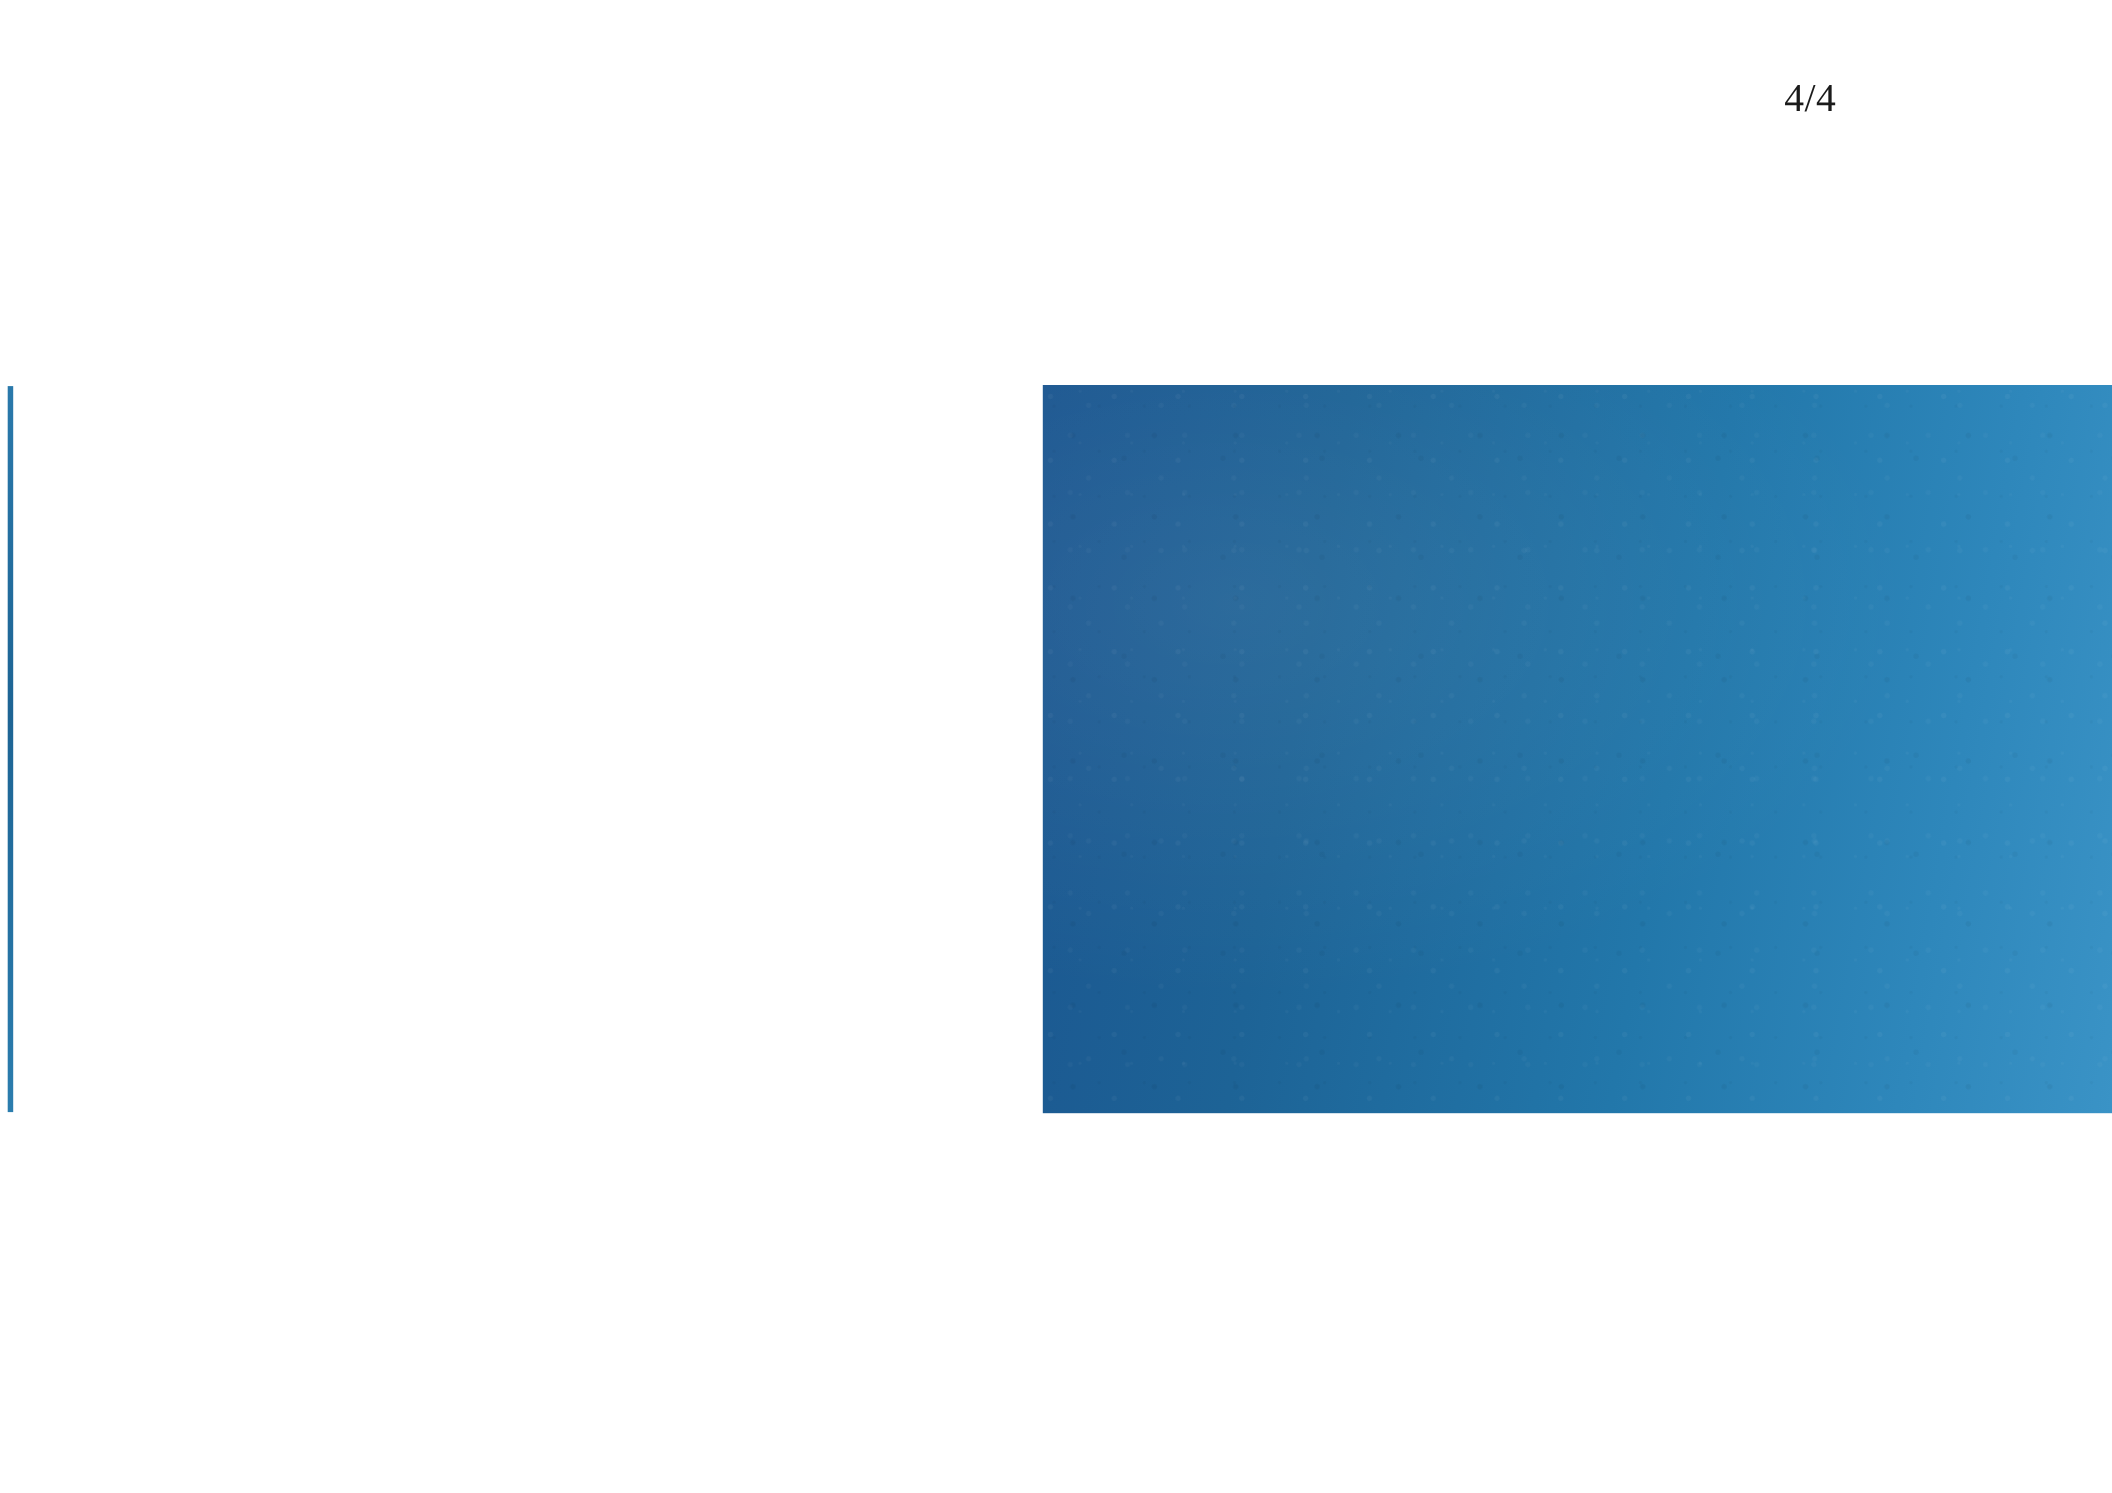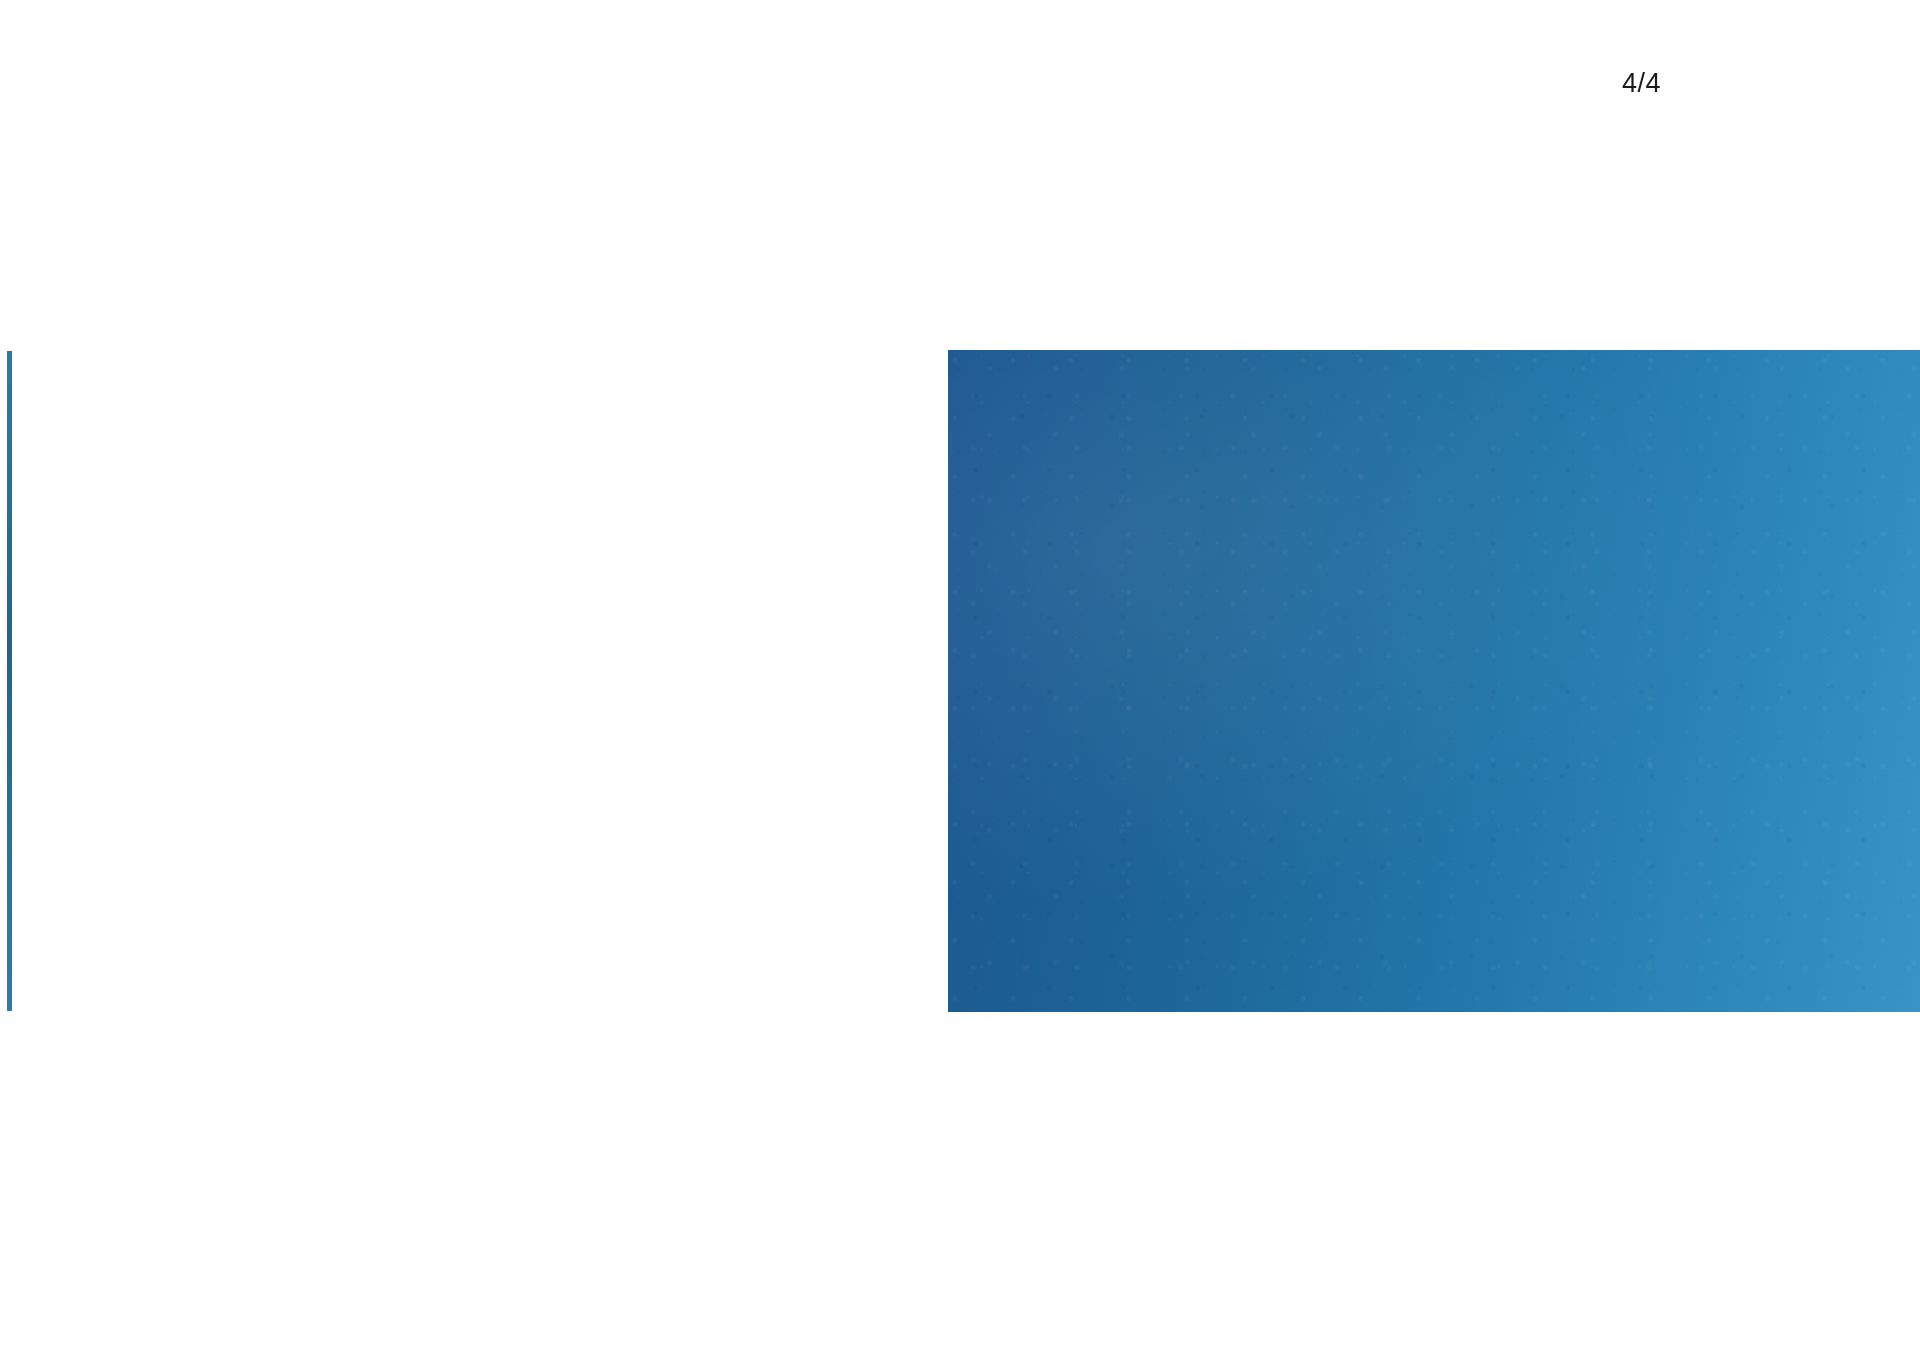--- a/index.html
+++ b/index.html
@@ -17,22 +17,22 @@
     width: 1920px;
     height: 1357px;
     background: #ffffff;
   }
 
   
   .page-indicator {
     position: absolute;
     left: 1622px;
     top: 68px;
-    font-family: Liberation Sans, sans-serif;
-    font-size: 27px;
+    font-family: Liberation Serif, serif;
+    font-size: 36px;
     color: #1b1b1b;
     letter-spacing: 0.5px;
   }
 
   
   .left-edge-strip {
     position: absolute;
     left: 7px;
     top: 351px;
     width: 5px;

